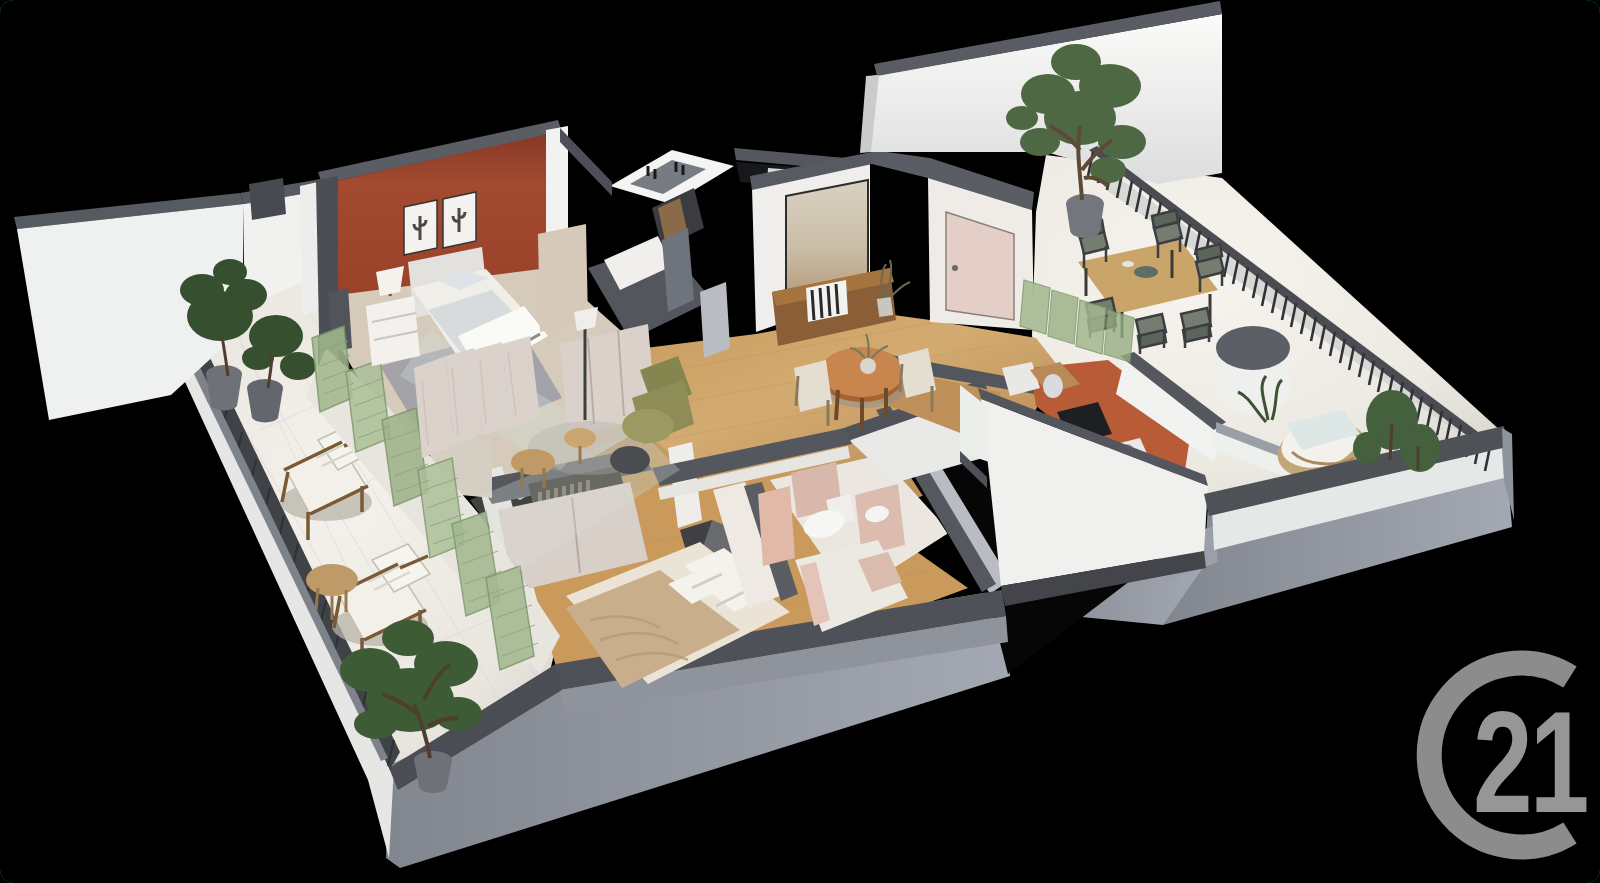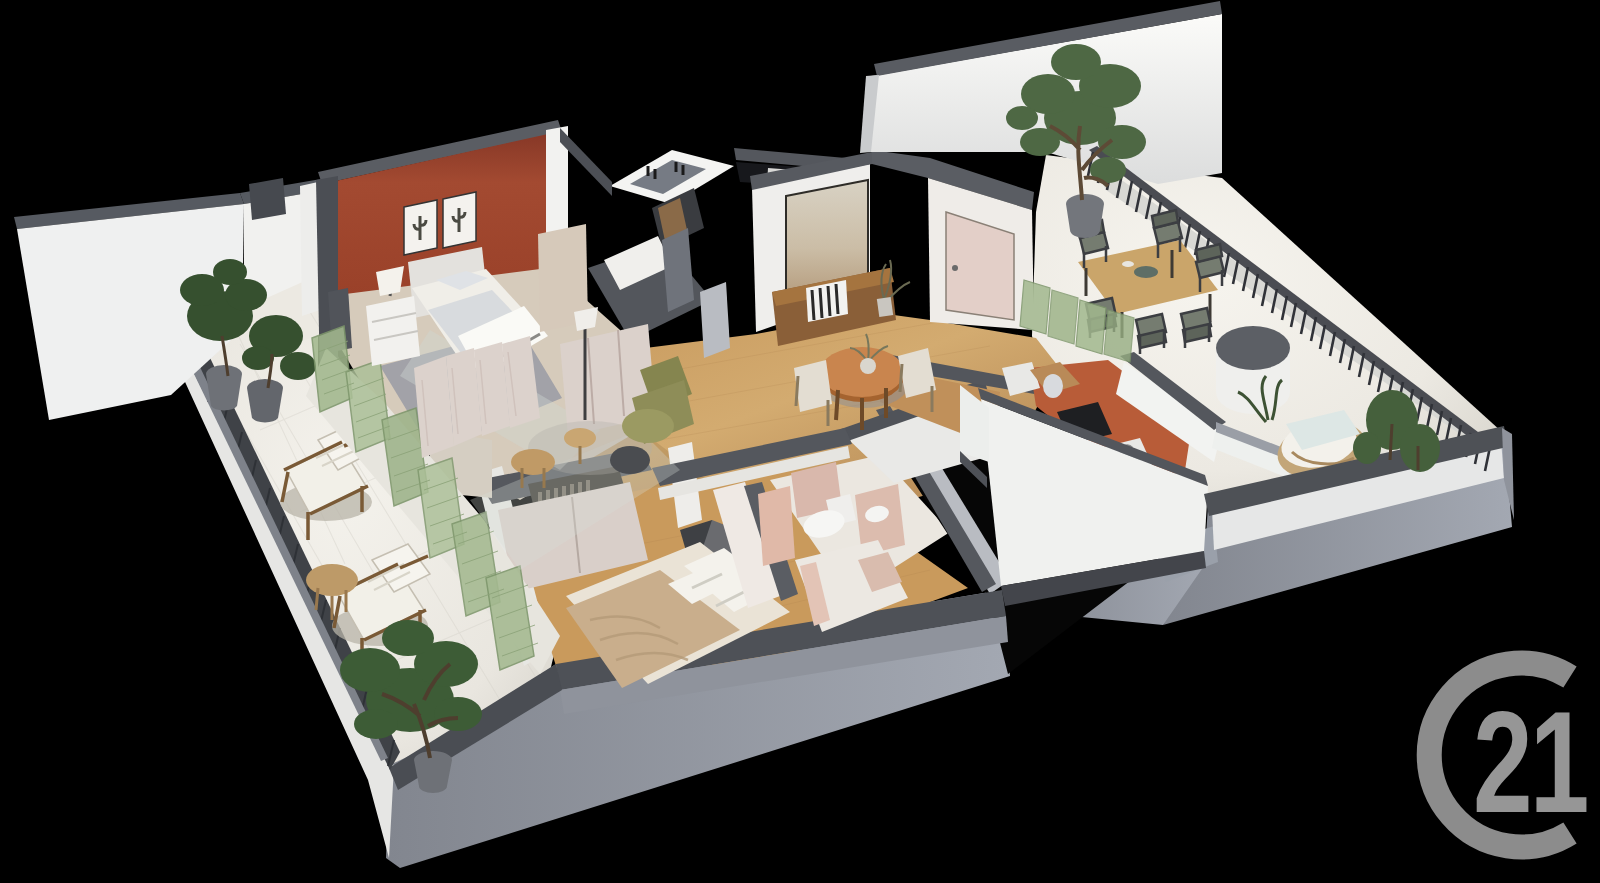--- a/index.html
+++ b/index.html
@@ -1,17 +1,17 @@
 <!DOCTYPE html>
 <html><head>
 <meta charset="utf-8">
 <style>
   html,body{margin:0;padding:0;background:#000;}
   #stage{position:relative;width:1600px;height:883px;background:#14b8a6;overflow:hidden;
-         font-family:"Liberation Sans", sans-serif;}
+         font-family:"Liberation Sans", sans-serif;border-radius:14px;}
   svg{filter:blur(0.7px);}
 </style>
 </head>
 <body>
 <div id="stage">
 <svg width="1600" height="883" viewBox="0 0 1600 883">
 <defs>
   <linearGradient id="slabg" x1="0" y1="0" x2="1" y2="0">
     <stop offset="0" stop-color="#82868f"></stop>
     <stop offset="1" stop-color="#a3a8b2"></stop>

